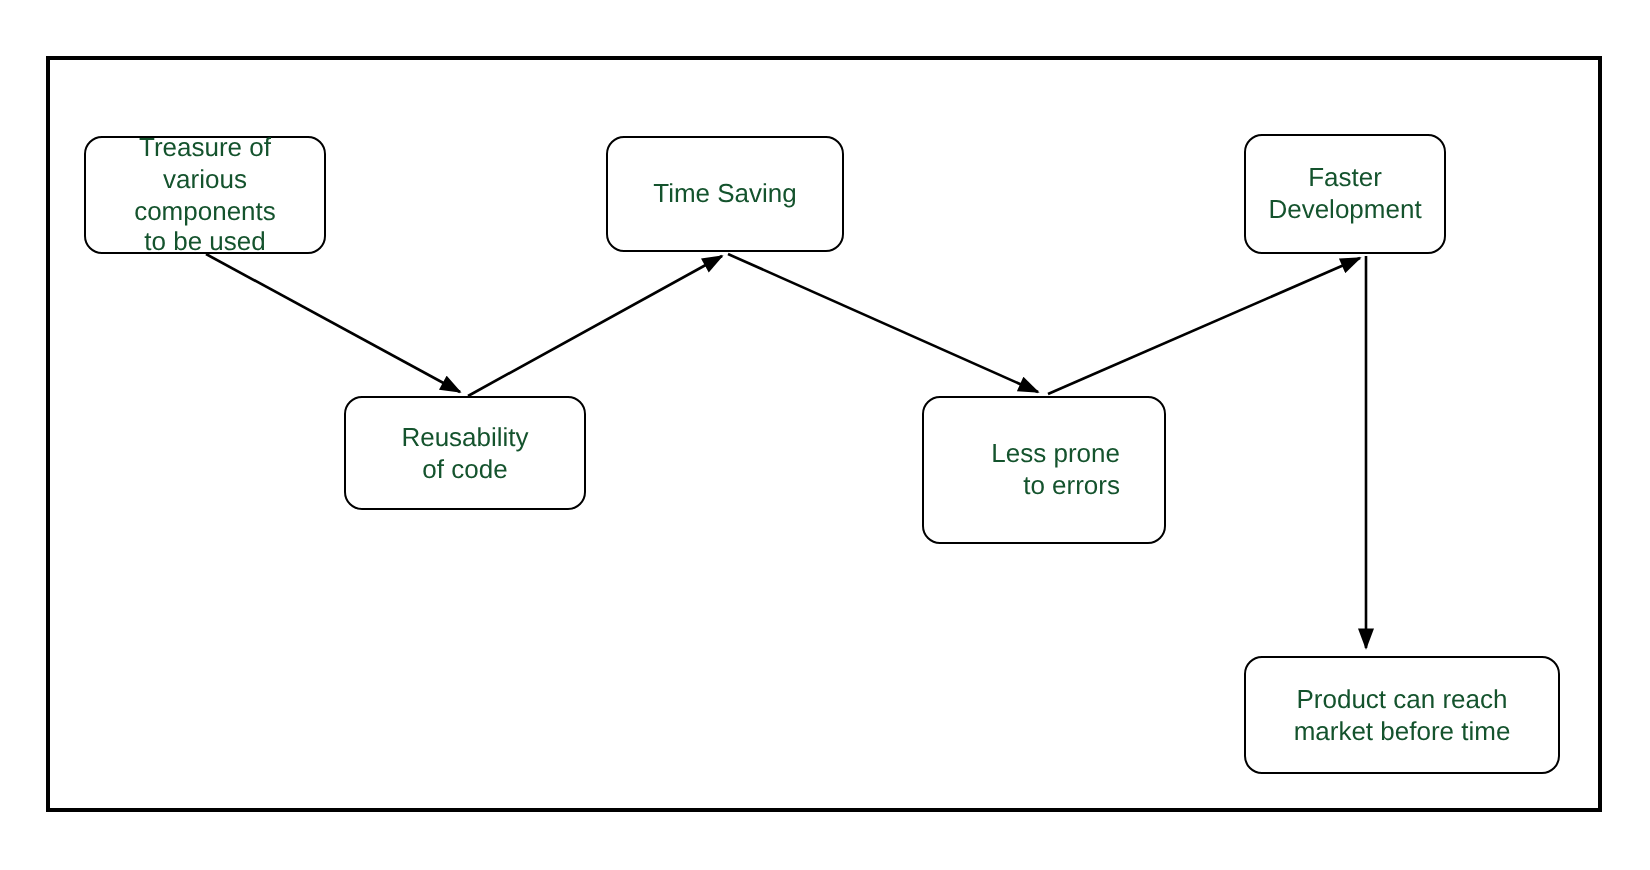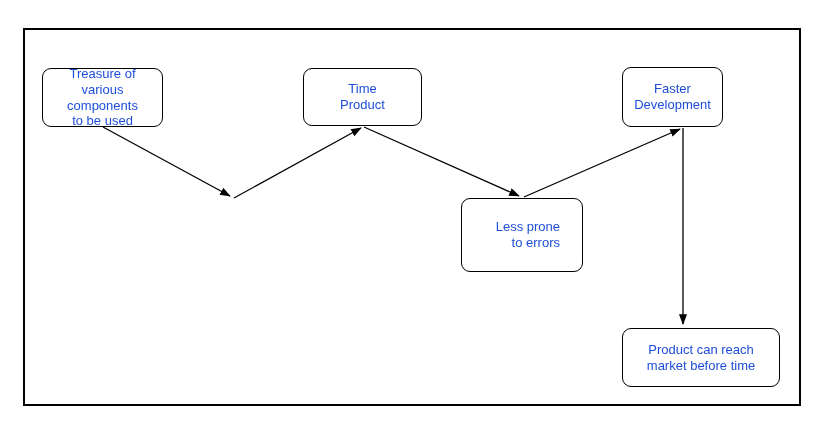--- a/index.html
+++ b/index.html
@@ -32,21 +32,21 @@
     box-sizing: border-box;
     border: 1.5px solid #000000;
     border-radius: 9px;
     background: #ffffff;
     display: flex;
     align-items: center;
     justify-content: center;
     text-align: center;
     font-size: 13px;
     line-height: 1.22;
-    color: #1d4ed8;
+    color: #14532d;
     padding: 2px 22px;
     z-index: 2;
   }
   .node span { display: block; }
   #node-treasure   { left: 42px;  top: 68px;  width: 121px; height: 59px; }
   #node-timesaving { left: 303px; top: 68px;  width: 119px; height: 58px; }
   #node-fasterdev  { left: 622px; top: 67px;  width: 101px; height: 60px; }
   #node-reusability{ left: 172px; top: 198px; width: 121px; height: 57px; }
   #node-lesserrors { left: 461px; top: 198px; width: 122px; height: 74px; text-align: right; }
   #node-product    { left: 622px; top: 328px; width: 158px; height: 59px; }
@@ -77,23 +77,26 @@
     <line x1="234" y1="198" x2="361" y2="128" stroke="#000000" stroke-width="1.3" marker-end="url(#arrowhead)"></line>
     <line x1="364" y1="127" x2="519" y2="196" stroke="#000000" stroke-width="1.3" marker-end="url(#arrowhead)"></line>
     <line x1="524" y1="197" x2="680" y2="129" stroke="#000000" stroke-width="1.3" marker-end="url(#arrowhead)"></line>
     <line x1="683" y1="128" x2="683" y2="324" stroke="#000000" stroke-width="1.3" marker-end="url(#arrowhead)"></line>
   </svg>
 
   <div class="node" id="node-treasure">
     <span>Treasure of various components to be used</span>
   </div>
 
+  <div class="node" id="node-reusability">
+    <span>Reusability of code</span>
+  </div>
 
   <div class="node" id="node-timesaving">
-    <span>Time Product</span>
+    <span>Time Saving</span>
   </div>
 
   <div class="node" id="node-lesserrors">
     <span>Less prone to errors</span>
   </div>
 
   <div class="node" id="node-fasterdev">
     <span>Faster Development</span>
   </div>
 

